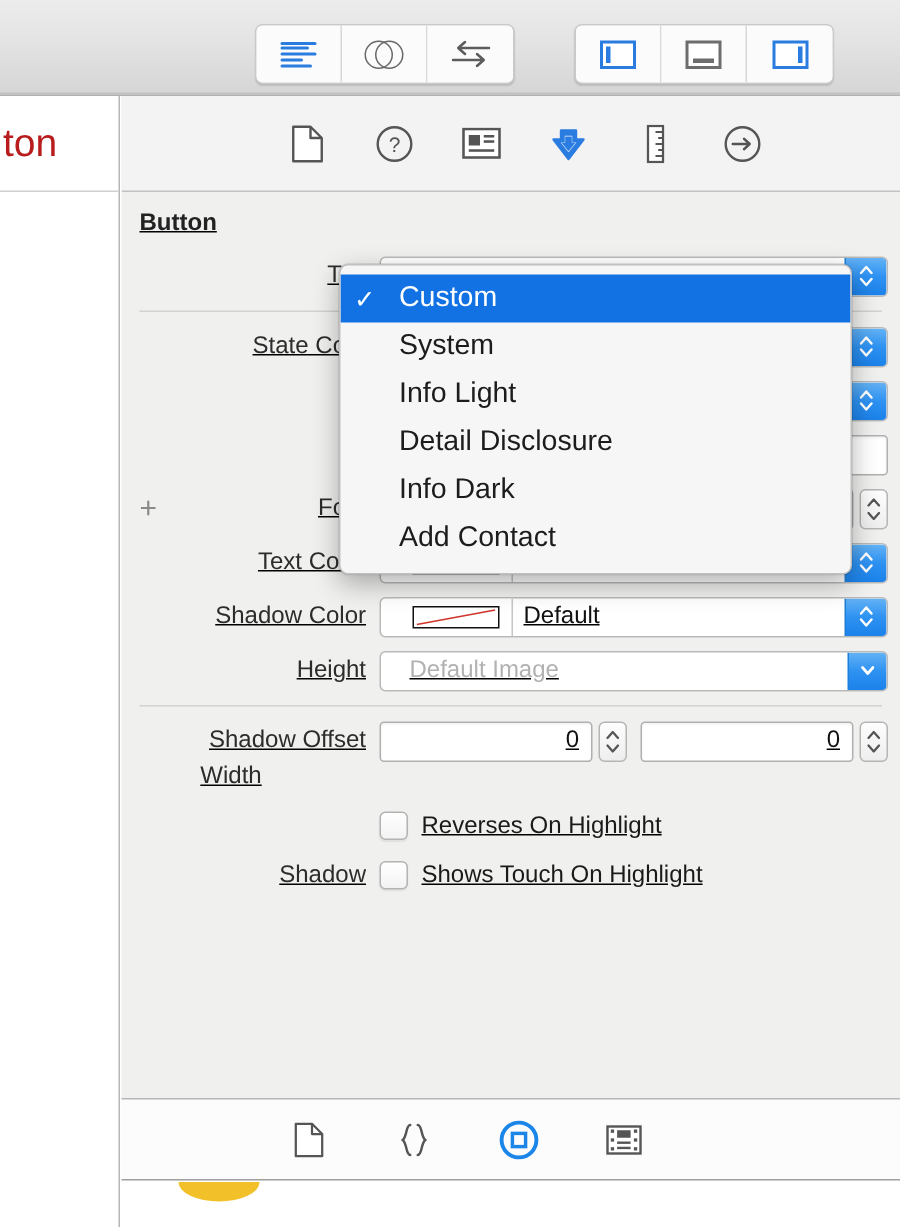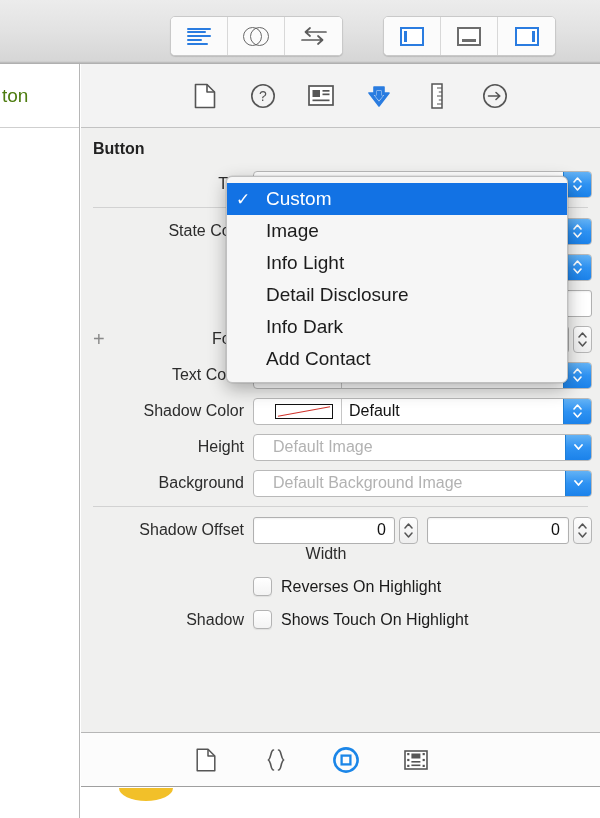--- a/index.html
+++ b/index.html
@@ -58,36 +58,36 @@
 
   
   .left-pane {
     position:absolute; left:0; top:64px; width:80px; height:754px;
     background:#ffffff; border-right:1px solid #b6b6b6;
   }
   .left-row {
     height:64px; display:flex; align-items:center;
     border-bottom:1px solid #cfcfcf; padding-left:2px;
   }
-  .left-row-label { font-size:19px; color:#4d7c0f; white-space:nowrap; }
+  .left-row-label { font-size:26px; color:#b91c1c; white-space:nowrap; }
 
   .inspector {
     position:absolute; left:81px; top:64px; width:519px; height:668px;
     background:#f0f0ef; overflow:hidden;
   }
   .insp-tabs {
     height:64px; border-bottom:1px solid #c2c2c2;
     background:#f3f3f3;
     display:flex; align-items:center; justify-content:center; gap:30px;
     padding-left:18px;
   }
   .insp-tab { width:28px; height:30px; display:flex; align-items:center; justify-content:center; }
 
   
-  .insp-body { padding:0; position:relative; }
+  .insp-body { padding:0; position:relative;text-decoration:underline; }
   .section-title {
     font-size:16px; font-weight:bold; color:#222;
     padding:12px 0 8px 12px;
   }
   .row {
     display:flex; align-items:center; height:36px; padding-right:8px;
   }
   .row .lbl {
     width:172px; text-align:right; padding-right:9px;
     font-size:16px; color:#2c2c2c; white-space:nowrap; overflow:hidden;
@@ -135,21 +135,21 @@
     display:flex; flex-direction:column; align-items:center; justify-content:center; gap:3px;
   }
   .tbtn {
     width:30px; height:21px; margin-right:4px;
     background:linear-gradient(to bottom,#fdfdfd,#e9e9e9);
     border:1px solid #9a9a9a; border-radius:3px;
     display:flex; align-items:center; justify-content:center;
     font-family:"Liberation Serif", serif; font-weight:bold; font-size:15px; color:#555;
   }
 
-  .subrow { display:flex; padding-right:0; margin-top:-3px; }
+  .subrow { display:flex; padding-right:0; margin-top:-3px;flex-direction:column; }
   .subrow .spacer { width:172px; }
   .subrow .cap { font-size:16px; color:#2c2c2c; text-align:center; }
 
   .cbrow { display:flex; align-items:center; height:33px; padding-right:24px; }
   .cbrow .lbl { width:172px; text-align:right; padding-right:9px; font-size:16px; color:#2c2c2c; }
   .checkbox {
     width:19px; height:19px; border:1px solid #b3b3b3; border-radius:4px;
     background:linear-gradient(to bottom,#ffffff,#f3f3f3);
     box-shadow:0 1px 1px rgba(0,0,0,.07); flex:none;
   }
@@ -422,31 +422,20 @@
         <div class="popup">
           <span class="val ph">Default Image</span>
           <span class="arrow-blue single">
             <svg class="chev" viewBox="0 0 9 6">
                 <path d="M1 1 L4.5 5 L8 1" fill="none" stroke="#fff" stroke-width="1.8" stroke-linecap="round" stroke-linejoin="round"></path>
               </svg>
           </span>
         </div>
       </div>
 
-      <div class="row">
-        <span class="lbl">Background</span>
-        <div class="popup">
-          <span class="val ph">Default Background Image</span>
-          <span class="arrow-blue single">
-            <svg class="chev" viewBox="0 0 9 6">
-                <path d="M1 1 L4.5 5 L8 1" fill="none" stroke="#fff" stroke-width="1.8" stroke-linecap="round" stroke-linejoin="round"></path>
-              </svg>
-          </span>
-        </div>
-      </div>
 
       <div class="hsep"></div>
 
       <div class="row">
         <span class="lbl">Shadow Offset</span>
         <div class="tfield">0</div>
         <div class="stepper">
           <svg class="chev" viewBox="0 0 9 6">
               <path d="M1 5 L4.5 1 L8 5" fill="none" stroke="#555" stroke-width="1.5" stroke-linecap="round" stroke-linejoin="round"></path>
             </svg>
@@ -486,21 +475,21 @@
     </div>
   </div>
 
   <div class="menu">
     <div class="menu-item sel">
       <span class="tick">✓</span>
       <span>Custom</span>
     </div>
     <div class="menu-item">
       <span class="tick"></span>
-      <span>Image</span>
+      <span>System</span>
     </div>
     <div class="menu-item">
       <span class="tick"></span>
       <span>Info Light</span>
     </div>
     <div class="menu-item">
       <span class="tick"></span>
       <span>Detail Disclosure</span>
     </div>
     <div class="menu-item">

